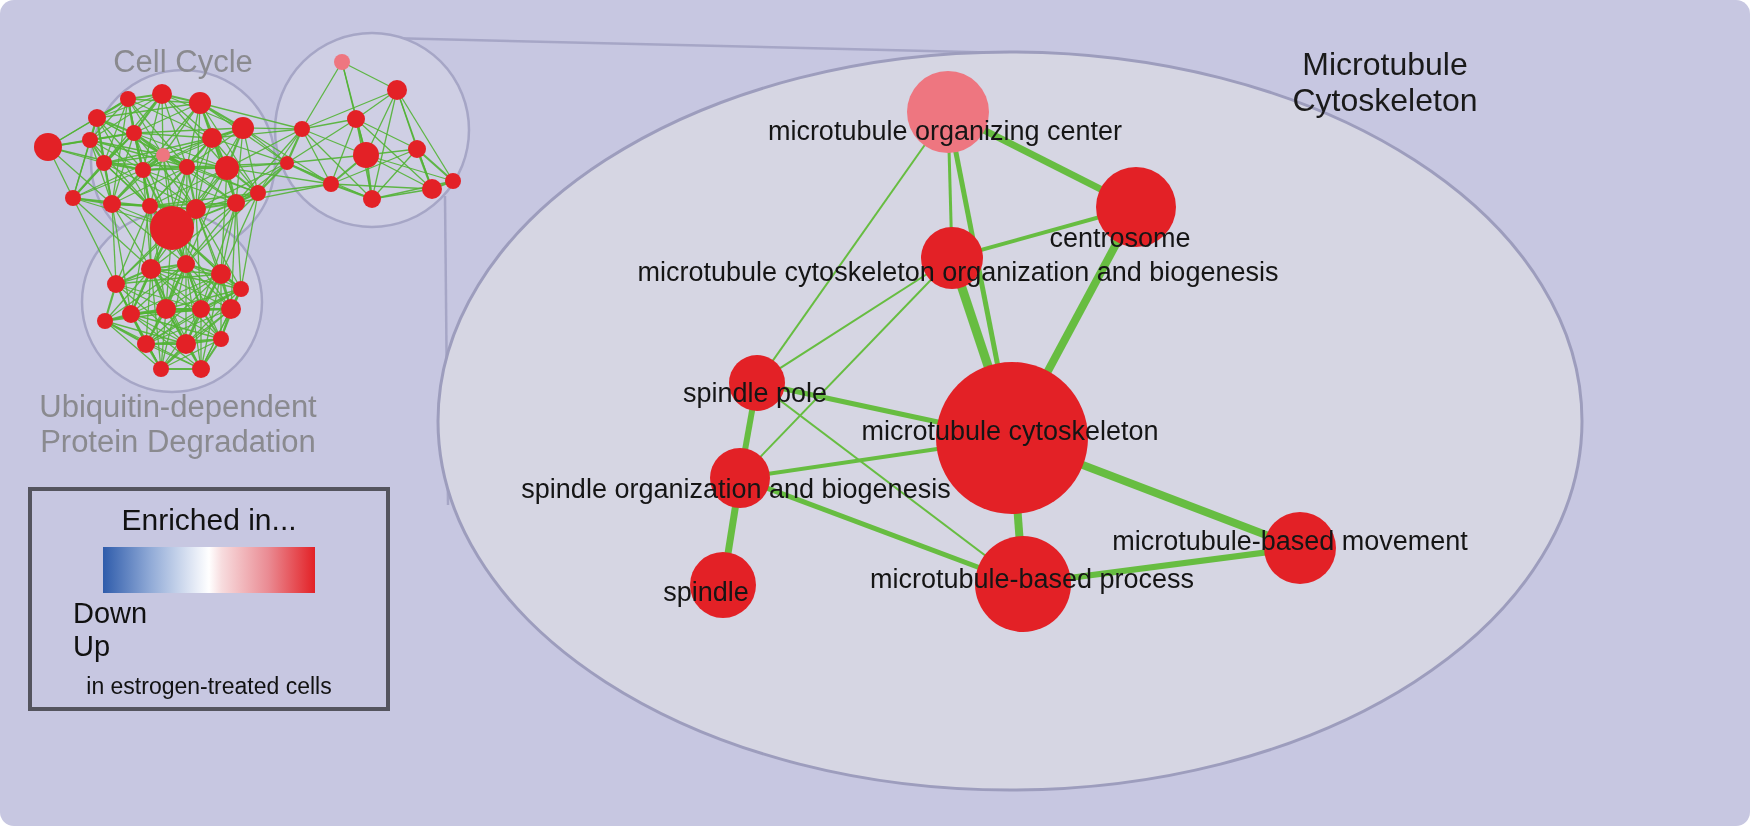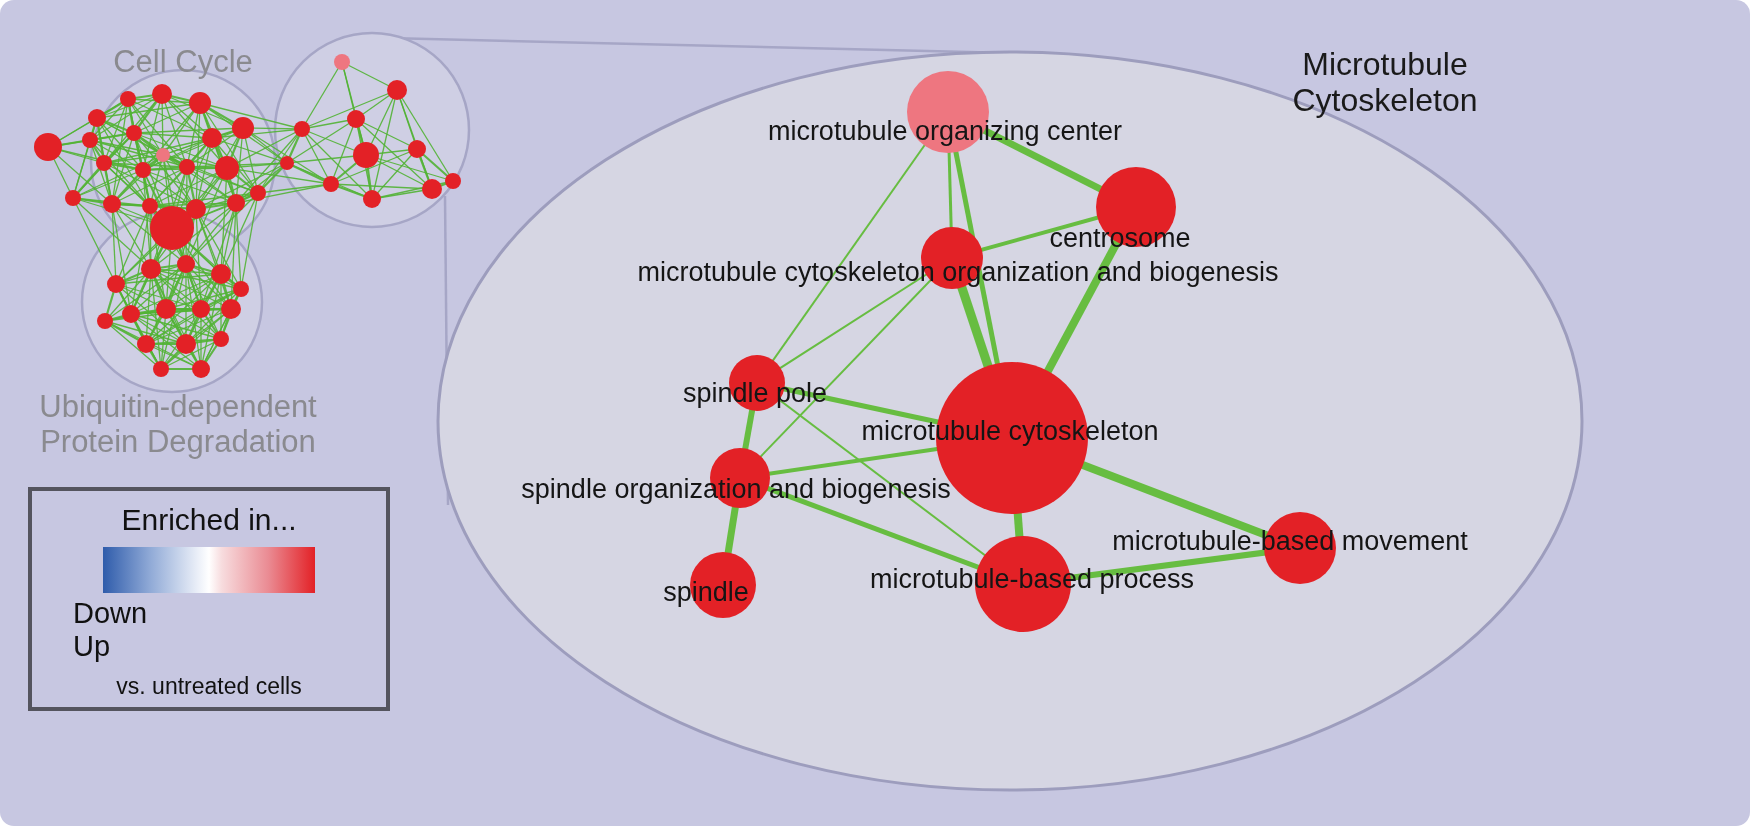--- a/index.html
+++ b/index.html
@@ -490,17 +490,17 @@
   </svg>
 
   <div class="legend" style="border-color: rgb(84, 84, 94);">
     <div class="legend-title">Enriched in...</div>
     <div class="legend-bar" style="background: linear-gradient(to right, rgb(47, 92, 171) 0%, rgb(143, 169, 214) 22%, rgb(232, 237, 247) 44%, rgb(255, 255, 255) 50%, rgb(247, 220, 222) 56%, rgb(234, 139, 147) 78%, rgb(227, 33, 38) 100%);"></div>
     <div class="legend-ends">
       <span>Down</span>
       <span>Up</span>
     </div>
     <div class="legend-caption">
-      <div>vs. untreated cells</div>
+      <div>in estrogen-treated cells</div>
     </div>
   </div>
 
 </div>
 
 </body></html>

